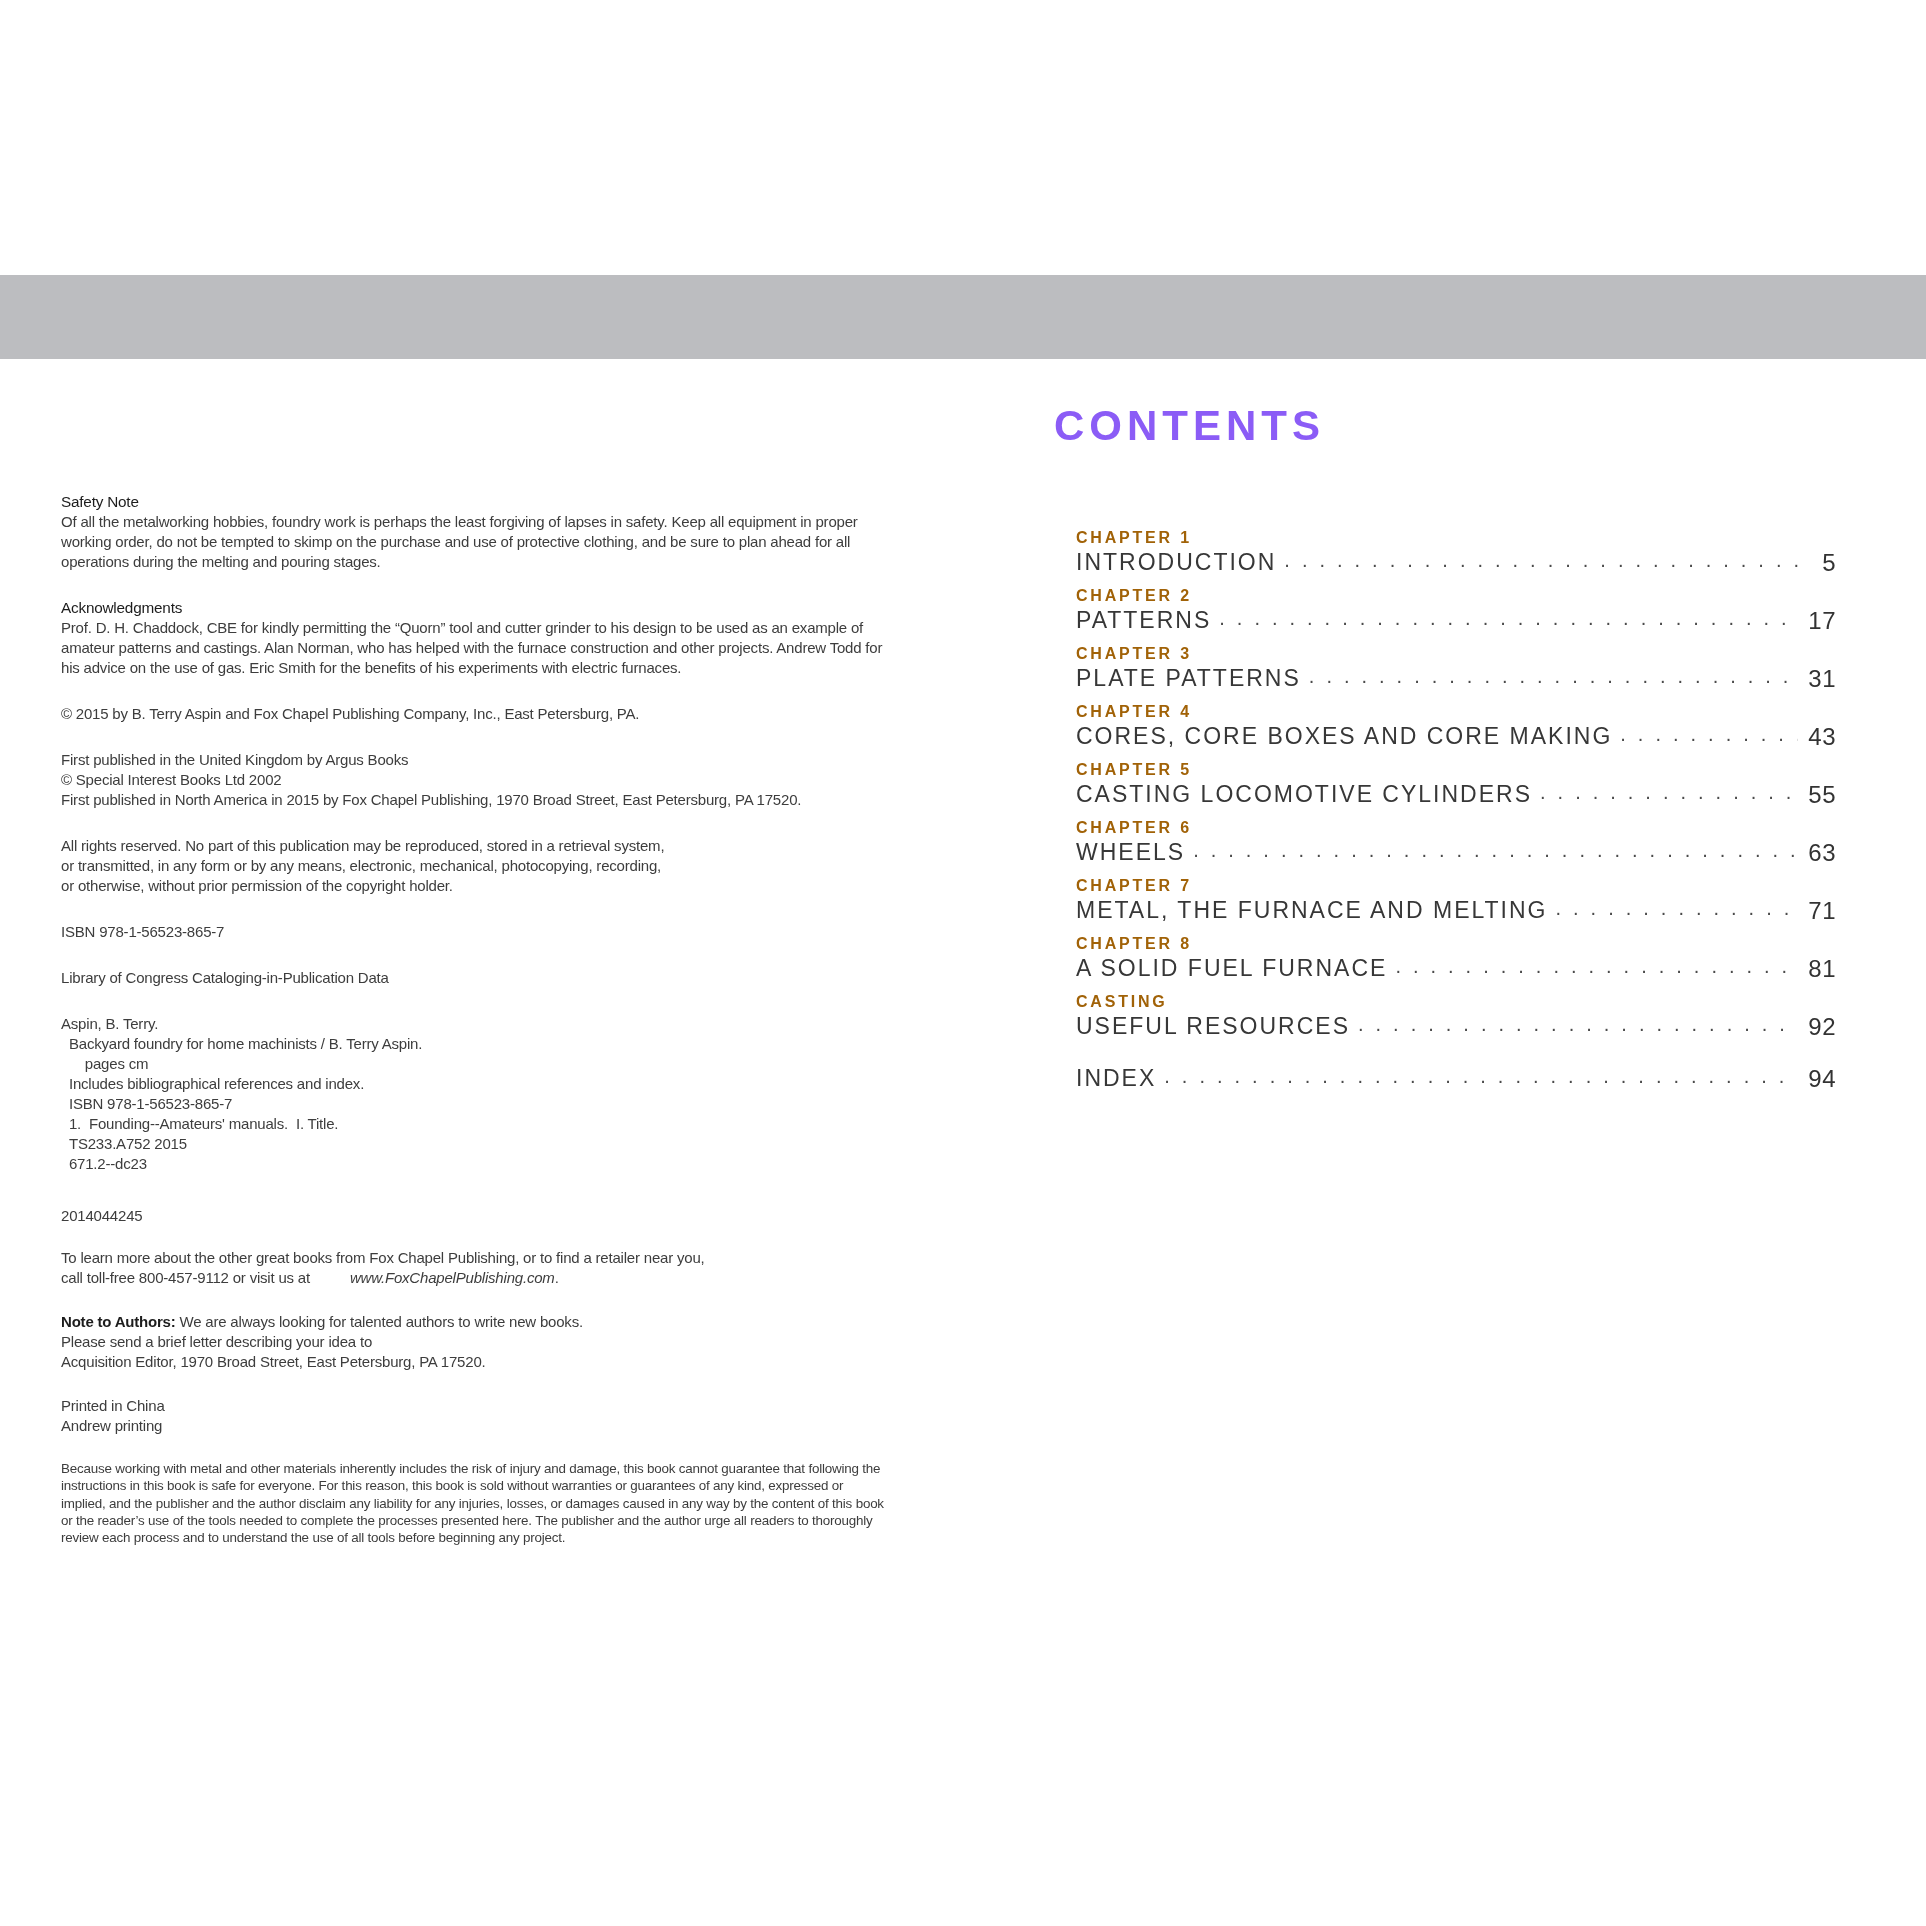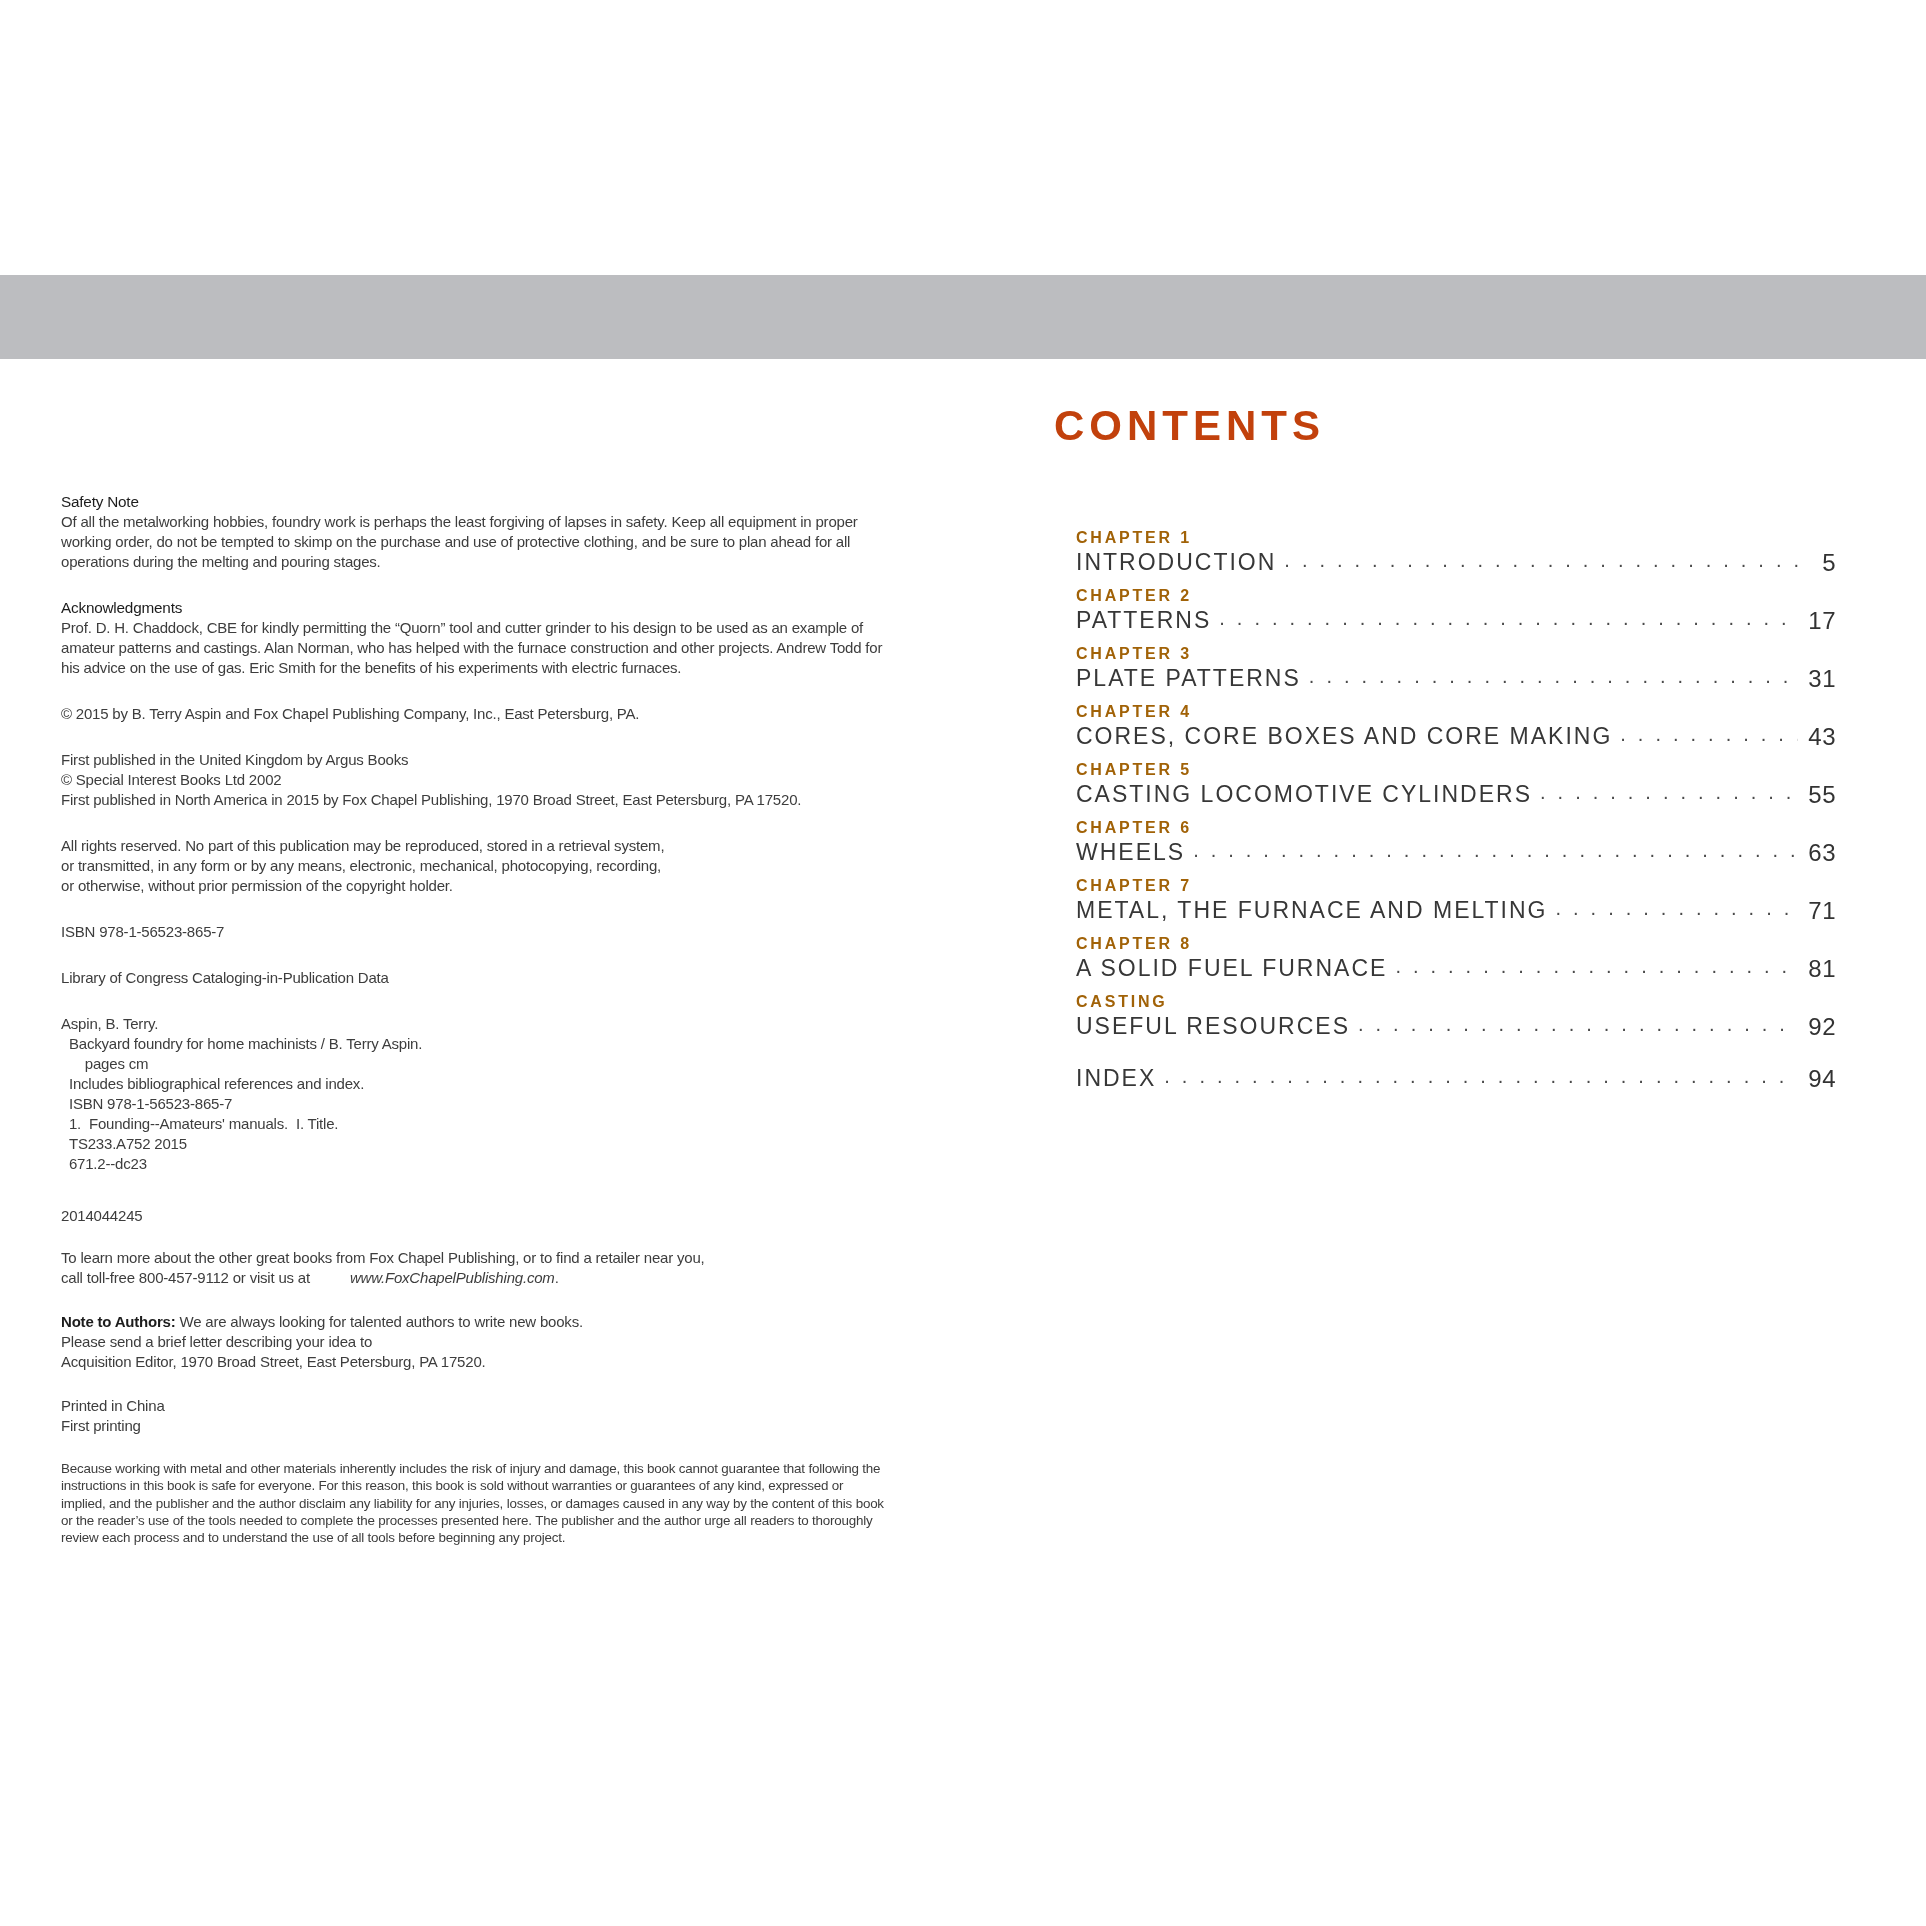--- a/index.html
+++ b/index.html
@@ -21,21 +21,21 @@
   .centered p { margin:0 0 24px 0; }
   .centered .ctrl-num { margin-bottom:22px; }
   .note-bold { font-weight:bold; color:#1c1c1c; }
   .url-italic { font-style:italic;margin-left:36px; }
   .disclaimer { font-size:13.4px; line-height:17.3px; margin-top:26px; }
 
   
   .right-col { position:absolute; left:1076px; top:401px; width:760px; }
   .contents-title {
     font-size:42px; line-height:50px; font-weight:700; letter-spacing:5px;
-    color:#c2410c; margin:0 0 0 -22px;
+    color:#8b5cf6; margin:0 0 0 -22px;
   }
   .toc-list { margin-top:77px; }
   .toc-entry { margin-bottom:9px; }
   .toc-label {
     font-size:16px; line-height:19px; font-weight:bold; letter-spacing:2.8px;
     color:#a16207; margin-bottom:2px;
   }
   .toc-entry.no-label { margin-top:24px; }
   .toc-line { display:flex; align-items:flex-start; }
   .toc-title {
@@ -100,21 +100,21 @@
         <span>call toll-free 800-457-9112 or visit us at </span><em class="url-italic">www.FoxChapelPublishing.com</em><span>.</span>
       </p>
 
       <p>
         <strong class="note-bold">Note to Authors:</strong><span> We are always looking for talented authors to write new books.</span><br>
         <span>Please send a brief letter describing your idea to</span><br>
         <span>Acquisition Editor, 1970 Broad Street, East Petersburg, PA 17520.</span>
       </p>
 
       <p class="lines">Printed in China
-First printing</p>
+Andrew printing</p>
     </div>
 
     <p class="flow disclaimer tight">Because working with metal and other materials inherently includes the risk of injury and damage, this book cannot guarantee that following the instructions in this book is safe for everyone. For this reason, this book is sold without warranties or guarantees of any kind, expressed or implied, and the publisher and the author disclaim any liability for any injuries, losses, or damages caused in any way by the content of this book or the reader’s use of the tools needed to complete the processes presented here. The publisher and the author urge all readers to thoroughly review each process and to understand the use of all tools before beginning any project.</p>
   </div>
 
   <div class="right-col">
     <h1 class="contents-title">CONTENTS</h1>
 
     <div class="toc-list">
 

